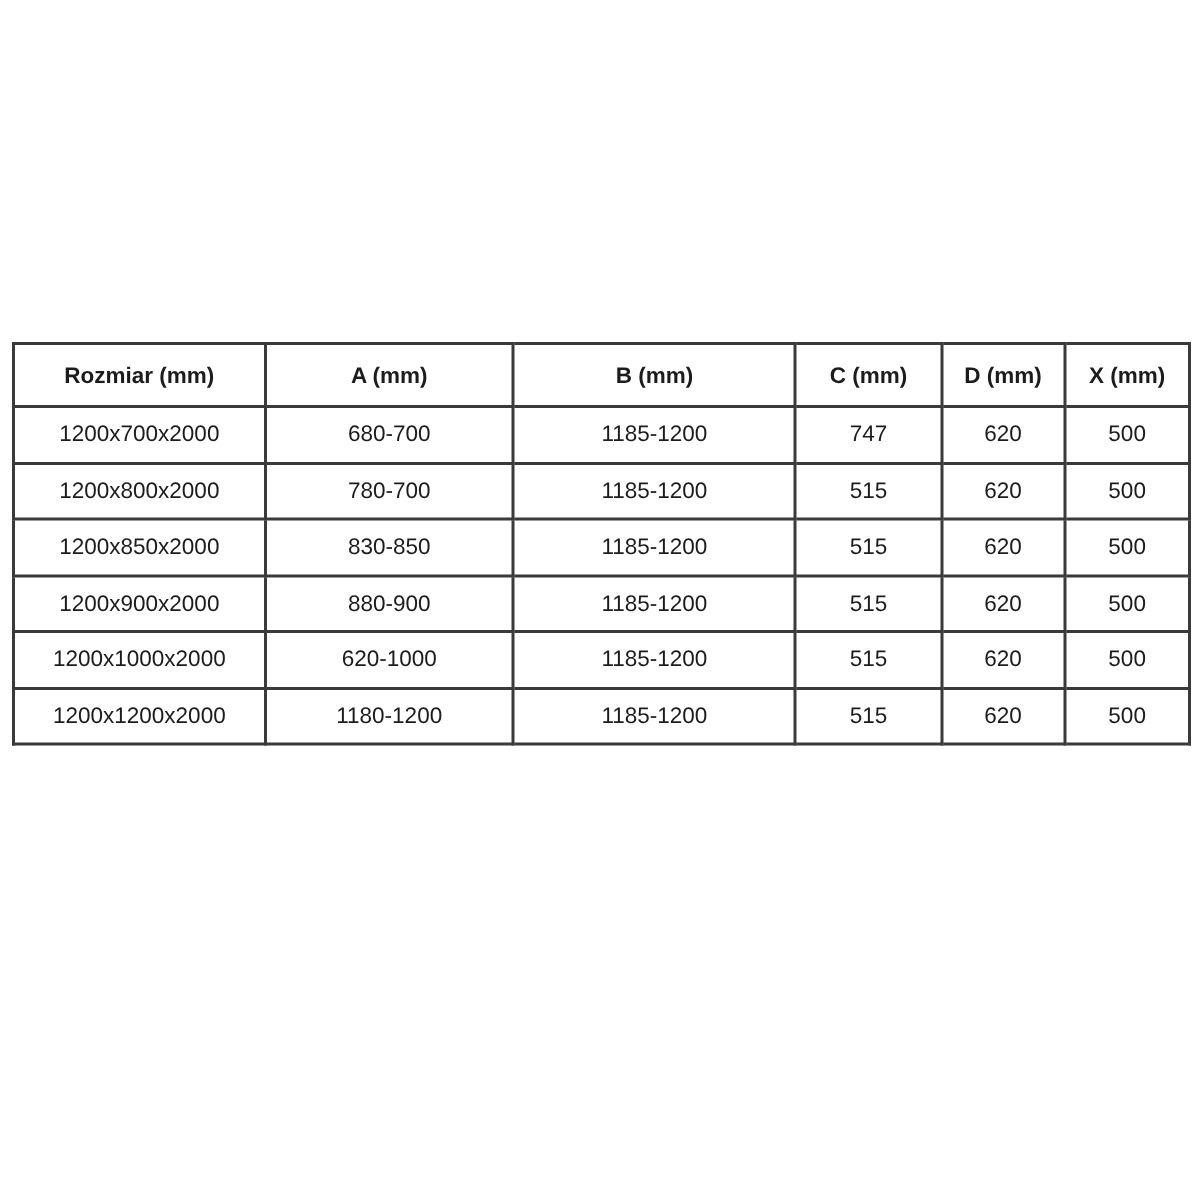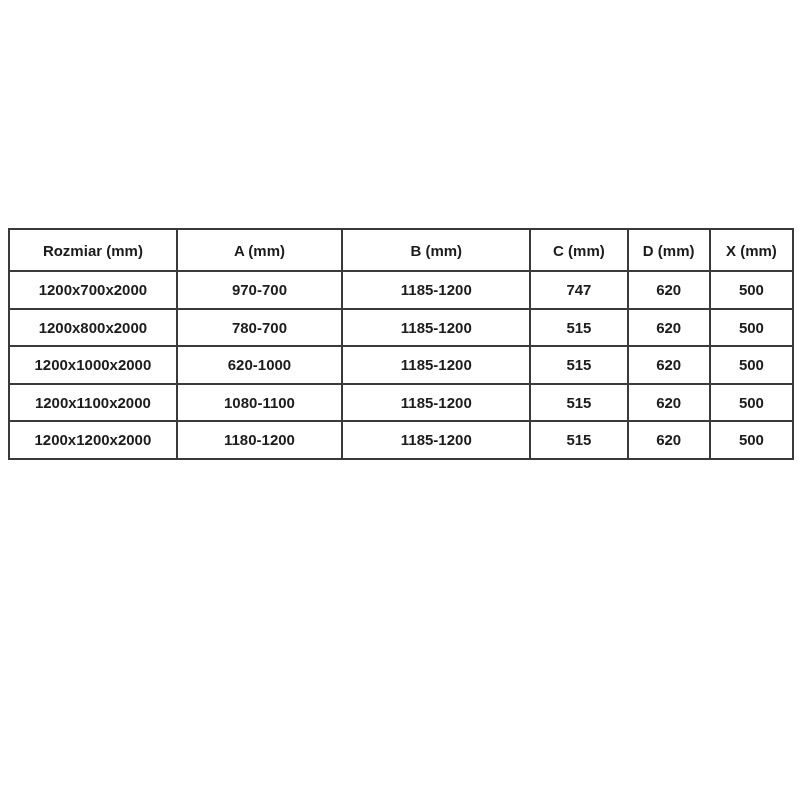--- a/index.html
+++ b/index.html
@@ -36,21 +36,21 @@
     line-height: 1;
     background: #ffffff;
     overflow: hidden;
     white-space: nowrap;
   }
   table.spec-table th {
     font-weight: bold;
     height: 40px;
   }
   table.spec-table td {
-    font-weight: bold;
+    font-weight: normal;
     height: 35.5px;
   }
 </style>
 </head>
 <body>
 
 <div class="table-wrap">
   <table class="spec-table">
     <colgroup>
       <col style="width:21.4%">
@@ -66,45 +66,53 @@
         <th>A (mm)</th>
         <th>B (mm)</th>
         <th>C (mm)</th>
         <th>D (mm)</th>
         <th>X (mm)</th>
       </tr>
     </thead>
     <tbody>
         <tr>
           <td>1200x700x2000</td>
-          <td>970-700</td>
+          <td>680-700</td>
           <td>1185-1200</td>
           <td>747</td>
           <td>620</td>
           <td>500</td>
         </tr>
         <tr>
           <td>1200x800x2000</td>
           <td>780-700</td>
           <td>1185-1200</td>
           <td>515</td>
           <td>620</td>
           <td>500</td>
         </tr>
         <tr>
-          <td>1200x1000x2000</td>
-          <td>620-1000</td>
+          <td>1200x850x2000</td>
+          <td>830-850</td>
           <td>1185-1200</td>
           <td>515</td>
           <td>620</td>
           <td>500</td>
         </tr>
         <tr>
-          <td>1200x1100x2000</td>
-          <td>1080-1100</td>
+          <td>1200x900x2000</td>
+          <td>880-900</td>
+          <td>1185-1200</td>
+          <td>515</td>
+          <td>620</td>
+          <td>500</td>
+        </tr>
+        <tr>
+          <td>1200x1000x2000</td>
+          <td>620-1000</td>
           <td>1185-1200</td>
           <td>515</td>
           <td>620</td>
           <td>500</td>
         </tr>
         <tr>
           <td>1200x1200x2000</td>
           <td>1180-1200</td>
           <td>1185-1200</td>
           <td>515</td>

